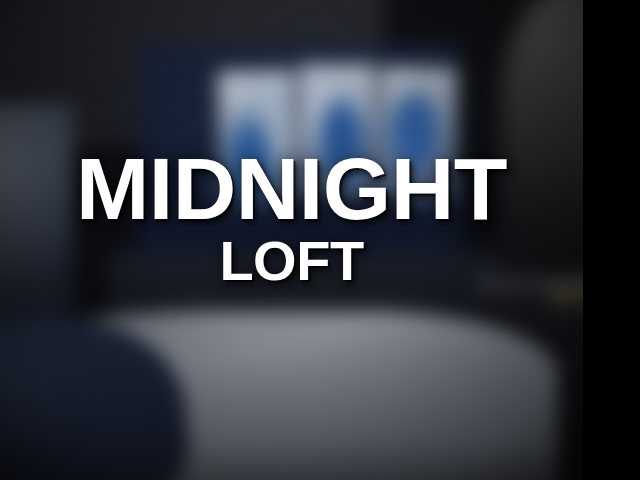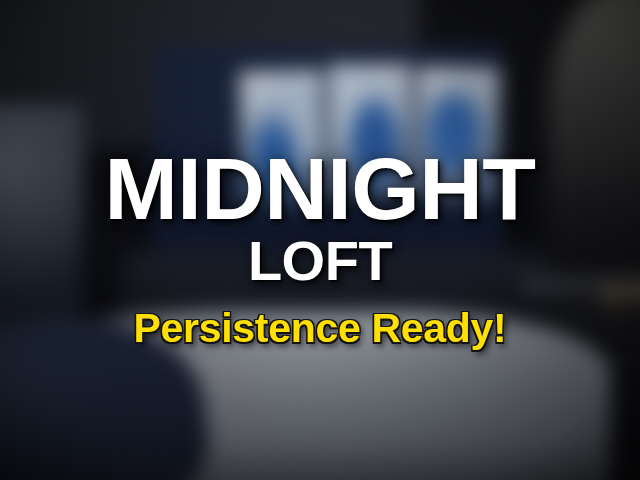--- a/index.html
+++ b/index.html
@@ -3,21 +3,21 @@
 <meta charset="utf-8">
 <title>Midnight Loft</title>
 <style>
   html, body {
     margin: 0;
     padding: 0;
     background: #000;
   }
   #stage {
     position: relative;
-    width: 640px;
+    width: 583px;
     height: 480px;
     overflow: hidden;
     background: #0a0a0d;
     font-family: "Liberation Sans", sans-serif;
     user-select: none;
   }
 
   
   .scene {
     position: absolute;
@@ -253,16 +253,15 @@
     <div class="layer bolster"></div>
     <div class="layer bed-shadow"></div>
   </div>
 
   <div class="tint"></div>
   <div class="vignette"></div>
 
   <div class="overlay">
     <div class="title-line" id="title-main">MIDNIGHT</div>
     <div class="title-line" id="title-second">LOFT</div>
-    <div class="subtitle">Persistence Ready!</div>
   </div>
 
 </div>
 
 </body></html>

